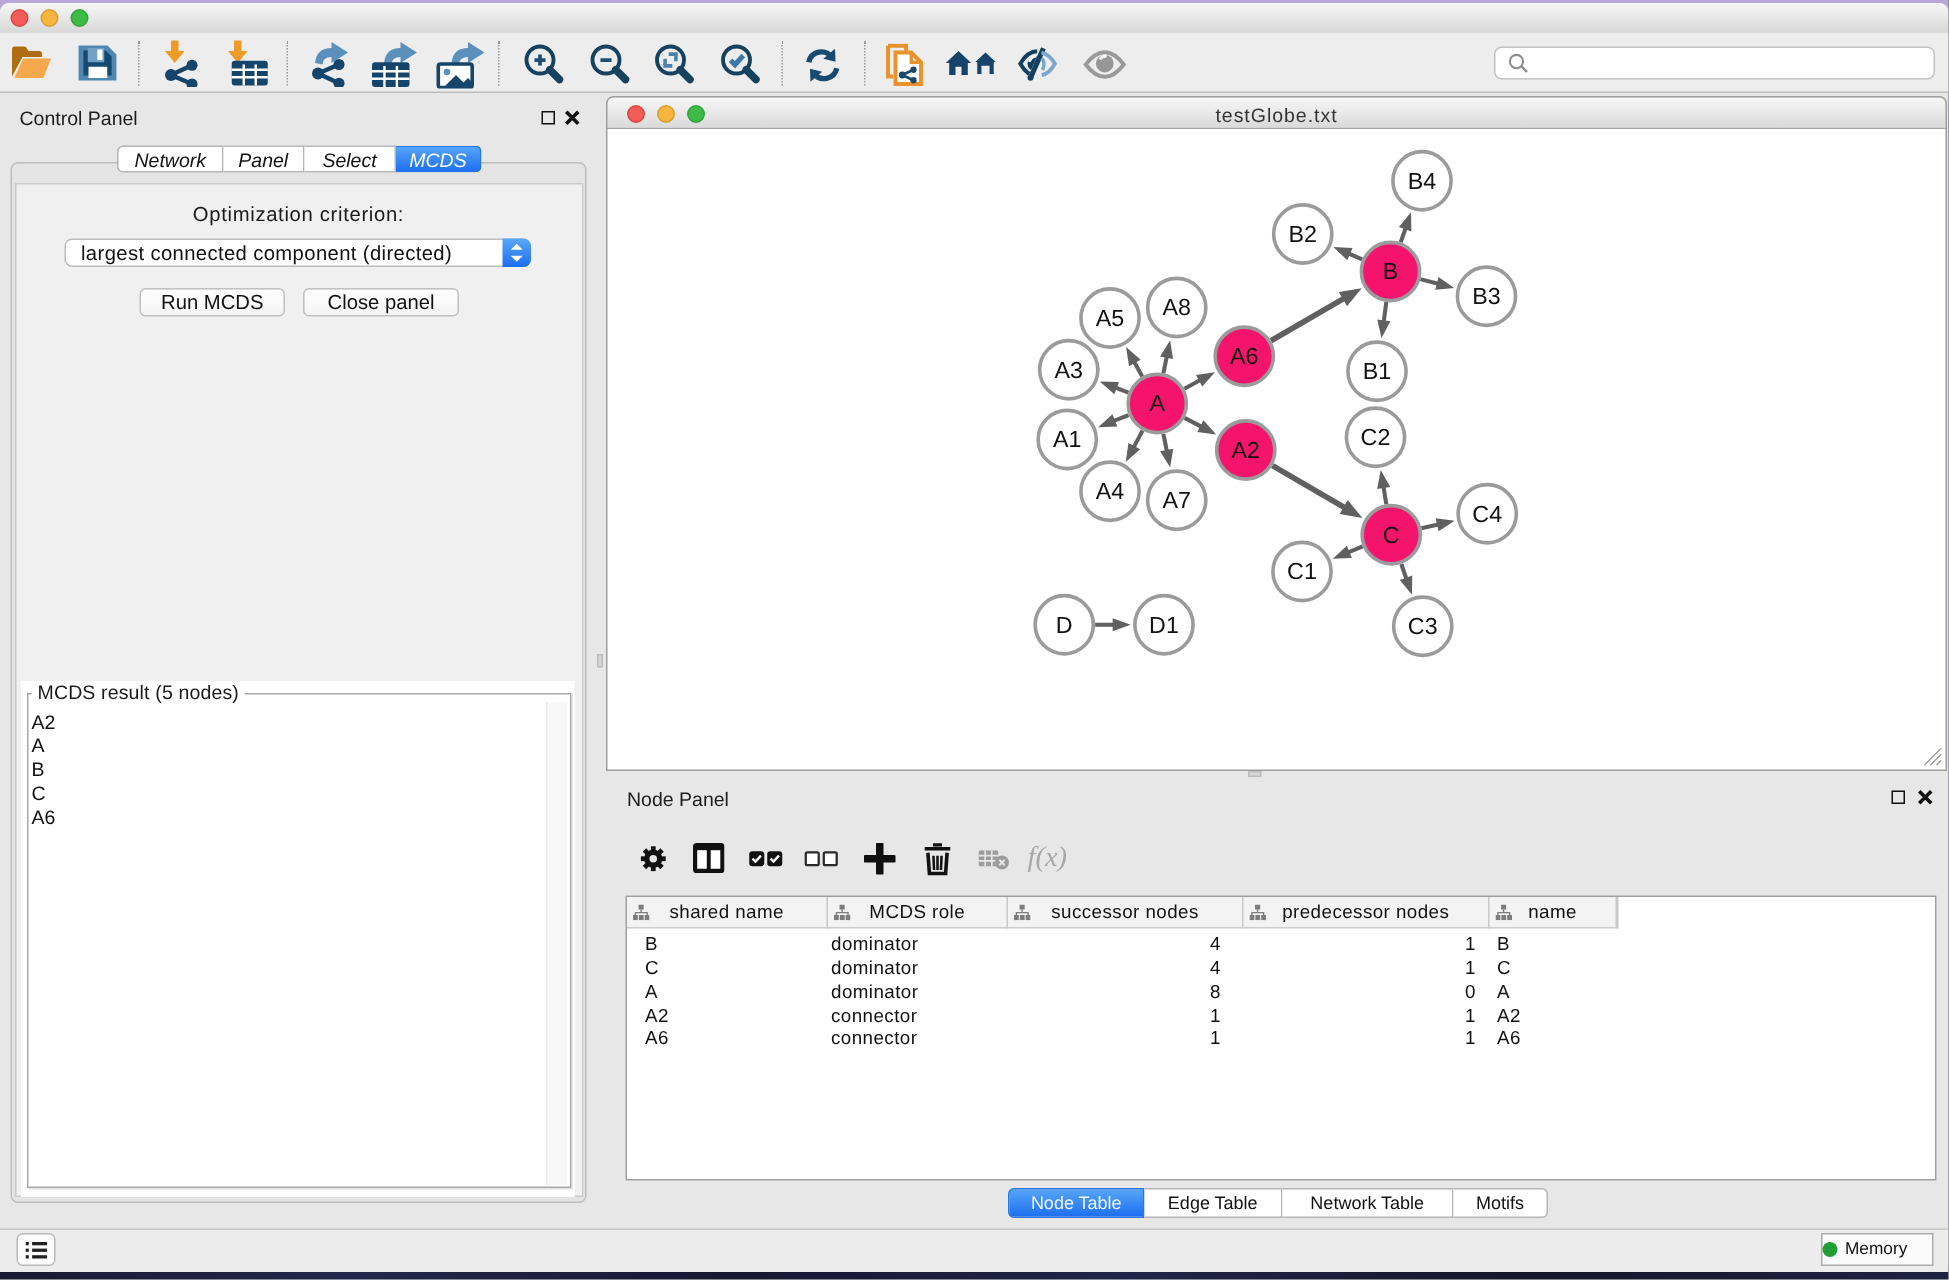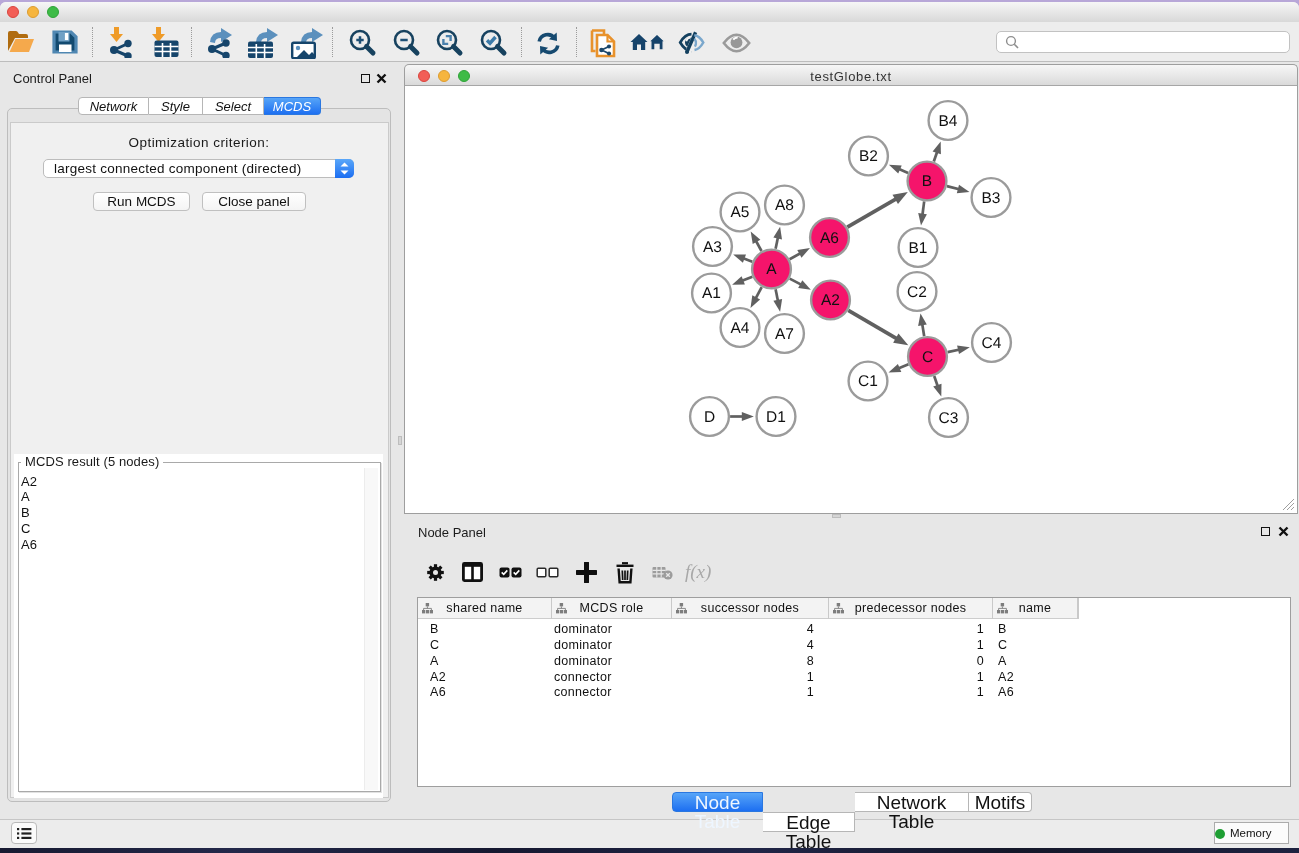--- a/index.html
+++ b/index.html
@@ -41,21 +41,21 @@
 #canvas { position:absolute; left:0; top:22px; width:894px; height:428px; background:#fff; border:1px solid #9e9e9e; border-top:none; }
 
 #tpHead { position:absolute; left:418px; top:525px; font-size:13px; color:#1c1c1c; }
 #tableBox { position:absolute; left:417px; top:597px; width:874px; height:190px; background:#fff; border:1px solid #9e9e9e; }
 #thead { position:absolute; left:0; top:0; width:661px; height:21px; border-right:1px solid #c9c9c9; background:#f3f3f3; border-bottom:1px solid #cdcdcd; }
 .th { position:absolute; top:0; height:21px; border-right:1px solid #c9c9c9; font-size:12.5px; letter-spacing:0.3px; color:#111; text-align:center; line-height:20px; }
 .treeic { position:absolute; left:4px; top:5px; }
 .td { position:absolute; font-size:12.5px; letter-spacing:0.3px; color:#111; height:15.8px; line-height:15.8px; }
 
 #btabs { position:absolute; left:672px; top:792px; height:20px; display:flex; z-index:3; }
-.btab { height:20px; background:#fff; border:1px solid #b6b6b6; border-left:none; font-size:19px; color:#111; line-height:19px; padding:0 14px; }
+.btab { height:20px; background:#fff; border:1px solid #b6b6b6; border-left:none; font-size:12px; color:#111; line-height:19px; padding:0 14px; }
 .btab.first { border-left:1px solid #b6b6b6; border-radius:4px 0 0 4px; }
 .btab.last { border-radius:0 4px 4px 0; }
 .btab.sel { background:linear-gradient(#57a5f8,#1d6ff1); color:#eef6ff; border-color:#2a77e0; }
 
 #statusbar { position:absolute; left:0; top:819px; width:1299px; height:29px; background:#ececec; border-top:1px solid #c6c6c6; }
 #listBtn { position:absolute; left:11px; top:2px; width:26px; height:22px; background:#fbfbfb; border:1px solid #b9b9b9; border-radius:4px; }
 #memBtn { position:absolute; right:10px; top:2px; width:75px; height:22px; background:#fbfbfb; border:1px solid #ababab; font-size:11.5px; color:#111; line-height:20px; text-align:left; }
 #memBtn .dot { display:inline-block; width:10px; height:10px; border-radius:50%; background:#1e9e33; margin-right:5px; vertical-align:-1.5px; }
 </style>
 </head>
@@ -196,21 +196,21 @@
 <div id="cpHead">Control Panel</div>
 <div class="floatIc" style="left:361px;top:74px;"></div>
 <svg style="position:absolute;left:376px;top:73px" width="11" height="11" viewBox="0 0 11 11">
     <path d="M1.5 1.5 L9.5 9.5 M9.5 1.5 L1.5 9.5" stroke="#111" stroke-width="2.4"></path>
   </svg>
 <div id="cpBox"></div>
 <div id="cpInner"></div>
 <div id="mcdsWhite"></div>
 <div id="tabs">
  <div class="tab first" style="width:71px;padding:0;">Network</div>
- <div class="tab" style="width:54px;padding:0;">Style</div>
+ <div class="tab" style="width:54px;padding:0;">Panel</div>
  <div class="tab" style="width:61px;padding:0;">Select</div>
  <div class="tab last sel" style="width:57px;padding:0;">MCDS</div>
 </div>
 <div id="optLabel">Optimization criterion:</div>
 <div id="dropdown">largest connected component (directed)
  <div id="ddStep">
   <svg width="19" height="19" viewBox="0 0 19 19">
         <path d="M5.5 7.5 L9.5 3.5 L13.5 7.5 Z M5.5 11.5 L9.5 15.5 L13.5 11.5 Z" fill="#fff"></path>
       </svg>
  </div>
@@ -342,21 +342,21 @@
             <rect x="3.9" y="7" width="3.2" height="3.4"></rect>
             <rect x="7.8" y="7" width="3.2" height="3.4"></rect>
           </g>
  <path d="M5.4 3.4 V5.4 M1.6 7 V5.4 H9.4 V7" fill="none" stroke="#7d7d7d" stroke-width="0.9"></path>
 </svg>name</div>
  </div>
 </div>
 
 <div id="btabs">
  <div class="btab first sel" style="width:91px;padding:0;text-align:center;">Node Table</div>
- <div class="btab" style="width:92px;padding:0;text-align:center;margin-top:20px;">Edge Table</div>
+ <div class="btab" style="width:92px;padding:0;text-align:center;">Edge Table</div>
  <div class="btab" style="width:114px;padding:0;text-align:center;">Network Table</div>
  <div class="btab last" style="width:63px;padding:0;text-align:center;">Motifs</div>
 </div>
 
 <div id="statusbar">
  <div id="listBtn">
   <svg style="position:absolute;left:5px;top:4px" width="15" height="13" viewBox="0 0 15 13">
    <g fill="#222">
           <rect x="0" y="1" width="2.2" height="2.2"></rect>
           <rect x="0" y="5.4" width="2.2" height="2.2"></rect>

